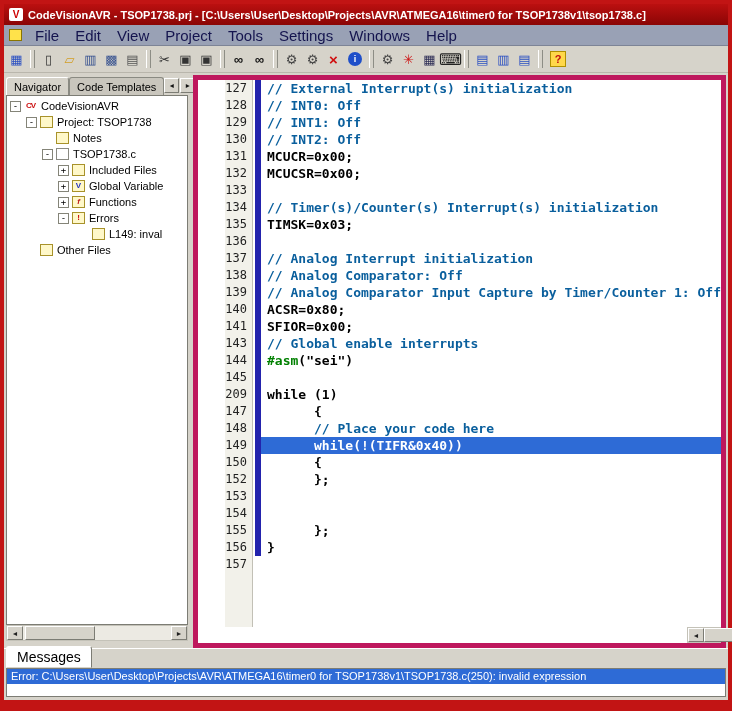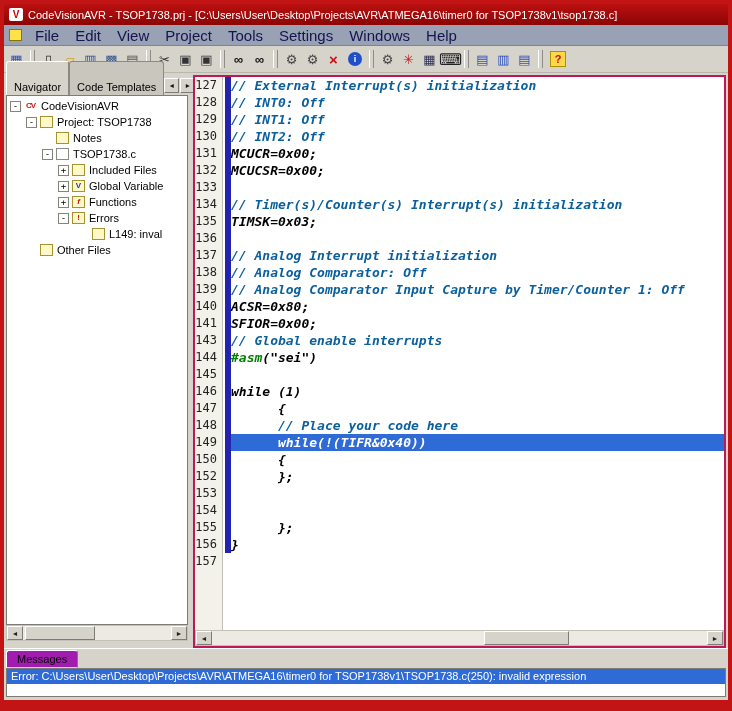--- a/index.html
+++ b/index.html
@@ -7,21 +7,21 @@
   body { font-family:"Liberation Sans",sans-serif; background:#fff; }
 
   .win { width:732px; height:711px; border:4px solid #c21414; border-bottom-width:11px;
          background:#d6d3ca; display:flex; flex-direction:column; }
 
   
   .titlebar { height:21px; flex:0 0 auto; background:linear-gradient(180deg,#bb1010,#8a0505);
               display:flex; align-items:center; padding:0 5px; gap:5px; }
   .app-icon { width:14px; height:13px; background:#fff; border-radius:2px; color:#c00;
               font:bold 10px/13px "Liberation Sans",sans-serif; text-align:center; flex:0 0 auto; }
-  .title { color:#fff; font-size:11px; font-weight:normal; white-space:nowrap; overflow:hidden; }
+  .title { color:#fff; font-size:11px; font-weight:bold; white-space:nowrap; overflow:hidden; }
 
   
   .menubar { height:21px; flex:0 0 auto; background:#99a1b5; border-bottom:1px solid #7d8496;
              display:flex; align-items:center; padding:0 3px; }
   .mdi-icon { width:13px; height:12px; background:#ffe24a; border:1px solid #8a7500; margin:0 5px 0 2px; flex:0 0 auto; }
   .menu-item { font-size:15px; color:#14144e; padding:3px 8px; cursor:default; }
 
   
   .toolbar { height:27px; flex:0 0 auto; background:#d6d3ca; border-bottom:1px solid #b9b6ac;
              display:flex; align-items:center; padding:1px 2px; }
@@ -42,21 +42,21 @@
               font:bold 9px/14px "Liberation Sans",sans-serif; text-align:center; margin:0 4px; flex:0 0 auto; }
   .tb-help  { width:16px; height:16px; background:#ffd84a; border:1px solid #b09000; color:#c01010;
               font:bold 11px/14px "Liberation Sans",sans-serif; text-align:center; margin:0 4px; flex:0 0 auto; }
 
   
   .main { flex:1; min-height:0; display:flex; padding:2px 2px 0 2px; }
 
   
   .sidebar { width:182px; flex:0 0 auto; display:flex; flex-direction:column; }
   .tabrow { height:20px; flex:0 0 auto; display:flex; align-items:flex-end; }
-  .tab { font-size:11px; padding:19px 7px 2px; background:#c9c6bd; border:1px solid #8a8a82; border-bottom:none;
+  .tab { font-size:11px; padding:3px 7px 2px; background:#c9c6bd; border:1px solid #8a8a82; border-bottom:none;
          border-top-left-radius:3px; border-top-right-radius:3px; white-space:nowrap; }
   .tab.active { background:#d6d3ca; border-top-color:#fff; border-left-color:#fff; position:relative; z-index:2; }
   .tab-arrows { margin-left:auto; display:flex; gap:1px; padding:0 1px 2px 0; }
   .tab-arrow { width:15px; height:15px; background:#d6d3ca; border:1px solid; border-color:#fff #7c7c74 #7c7c74 #fff;
                font-size:8px; line-height:13px; text-align:center; color:#111; }
   .tree { flex:1; min-height:0; background:#fff; border:1px solid #7c7c74; padding:2px 0; overflow:hidden; }
   .trow { height:16px; display:flex; align-items:center; white-space:nowrap; cursor:default; }
   .l0{padding-left:3px}.l1{padding-left:19px}.l2{padding-left:35px}.l3{padding-left:51px}.l4{padding-left:71px}
   .exp { width:11px; height:11px; flex:0 0 auto; border:1px solid #848478; background:#fff; color:#000;
          font:9px/9px "DejaVu Sans Mono",monospace; text-align:center; margin-right:3px; }
@@ -75,37 +75,37 @@
             font-size:7px; line-height:13px; text-align:center; color:#222; flex:0 0 auto; }
   .sb-track { flex:1; position:relative; }
   .sb-thumb { position:absolute; top:0; height:100%; background:#d6d3ca; border:1px solid; border-color:#fff #7c7c74 #7c7c74 #fff; }
   .nav-thumb { left:2px; width:70px; }
   .ed-thumb  { left:55%; width:85px; }
   .sidebar .hsb { margin-bottom:7px; }
 
   .splitter { width:5px; flex:0 0 auto; }
 
   
-  .editor { flex:1; min-width:0; display:flex; flex-direction:column; border:2px solid #be185d; background:#fff; }
+  .editor { flex:1; min-width:0; display:flex; flex-direction:column; border:5px solid #be185d; background:#fff;align-items:flex-end; }
   .code { flex:1; min-height:0; display:flex; flex-direction:column; overflow:hidden; }
   .cl { display:flex; height:17px; flex:0 0 auto; font:bold 13px/17px "DejaVu Sans Mono",monospace; }
   .cl.fill { flex:1; height:auto; }
   .ln { width:28px; flex:0 0 auto; background:#f2f1ea; border-right:1px solid #c2c0b6;
         font:12px/17px "DejaVu Sans Mono",monospace; font-weight:normal; color:#222; text-align:right; padding-right:5px; }
   .cb { width:6px; flex:0 0 auto; margin-left:2px; }
   .cb.on { background:#2323ad; }
-  .ct { flex:1; white-space:pre; color:#000; overflow:hidden;font-style:italic; }
+  .ct { flex:1; white-space:pre; color:#000; padding-left:6px; overflow:hidden; }
   .ct.cm { color:#0a5f9d; }
   .ct.hl { background:#2e6bd6; color:#fff; }
   .pp { color:#008000; }
 
   
   .messages { height:52px; flex:0 0 auto; display:flex; flex-direction:column; background:#d6d3ca; border-top:1px solid #fff; }
   .msg-tabrow { height:19px; flex:0 0 auto; display:flex; align-items:flex-end; padding-left:2px; }
-  .msg-tab { font-size:11px; padding:2px 10px 2px; background:#a21caf; border:1px solid; border-color:#fff #7c7c74 #d6d3ca #fff;
+  .msg-tab { font-size:14px; padding:2px 10px 2px; background:#ffffff; border:1px solid; border-color:#fff #7c7c74 #d6d3ca #fff;
              border-top-left-radius:3px; border-top-right-radius:3px; position:relative; z-index:2; }
   .msg-body { flex:1; background:#fff; border:1px solid #7c7c74; margin:0 2px 3px 2px; display:flex; flex-direction:column; overflow:hidden; }
   .err { height:15px; flex:0 0 auto; background:#2e6bd6; color:#fff; font-size:11px; line-height:15px;
          padding-left:4px; white-space:nowrap; overflow:hidden; }
 </style>
 </head>
 <body>
 
 <div class="win">
 
@@ -341,21 +341,21 @@
             <span class="ln">144</span>
             <span class="cb on"></span>
             <span class="ct"><span class="pp">#asm</span><span>("sei")</span></span>
           </div>
         <div class="cl">
             <span class="ln">145</span>
             <span class="cb on"></span>
             <span class="ct"></span>
           </div>
         <div class="cl">
-            <span class="ln">146</span>
+            <span class="ln">209</span>
             <span class="cb on"></span>
             <span class="ct">while (1)</span>
           </div>
         <div class="cl">
             <span class="ln">147</span>
             <span class="cb on"></span>
             <span class="ct">      {</span>
           </div>
         <div class="cl">
             <span class="ln">148</span>

